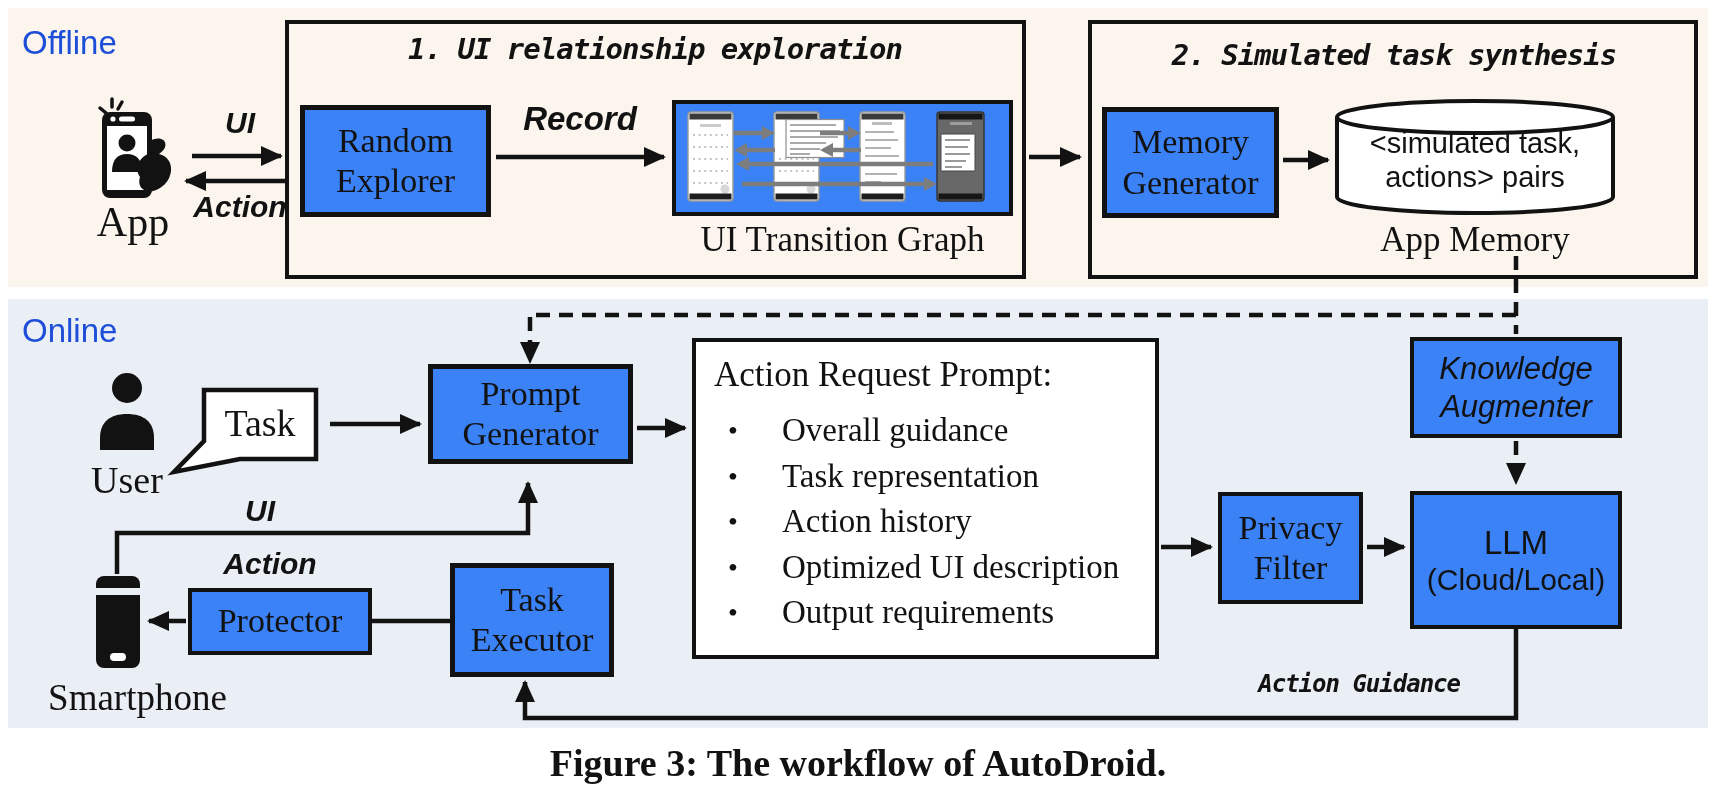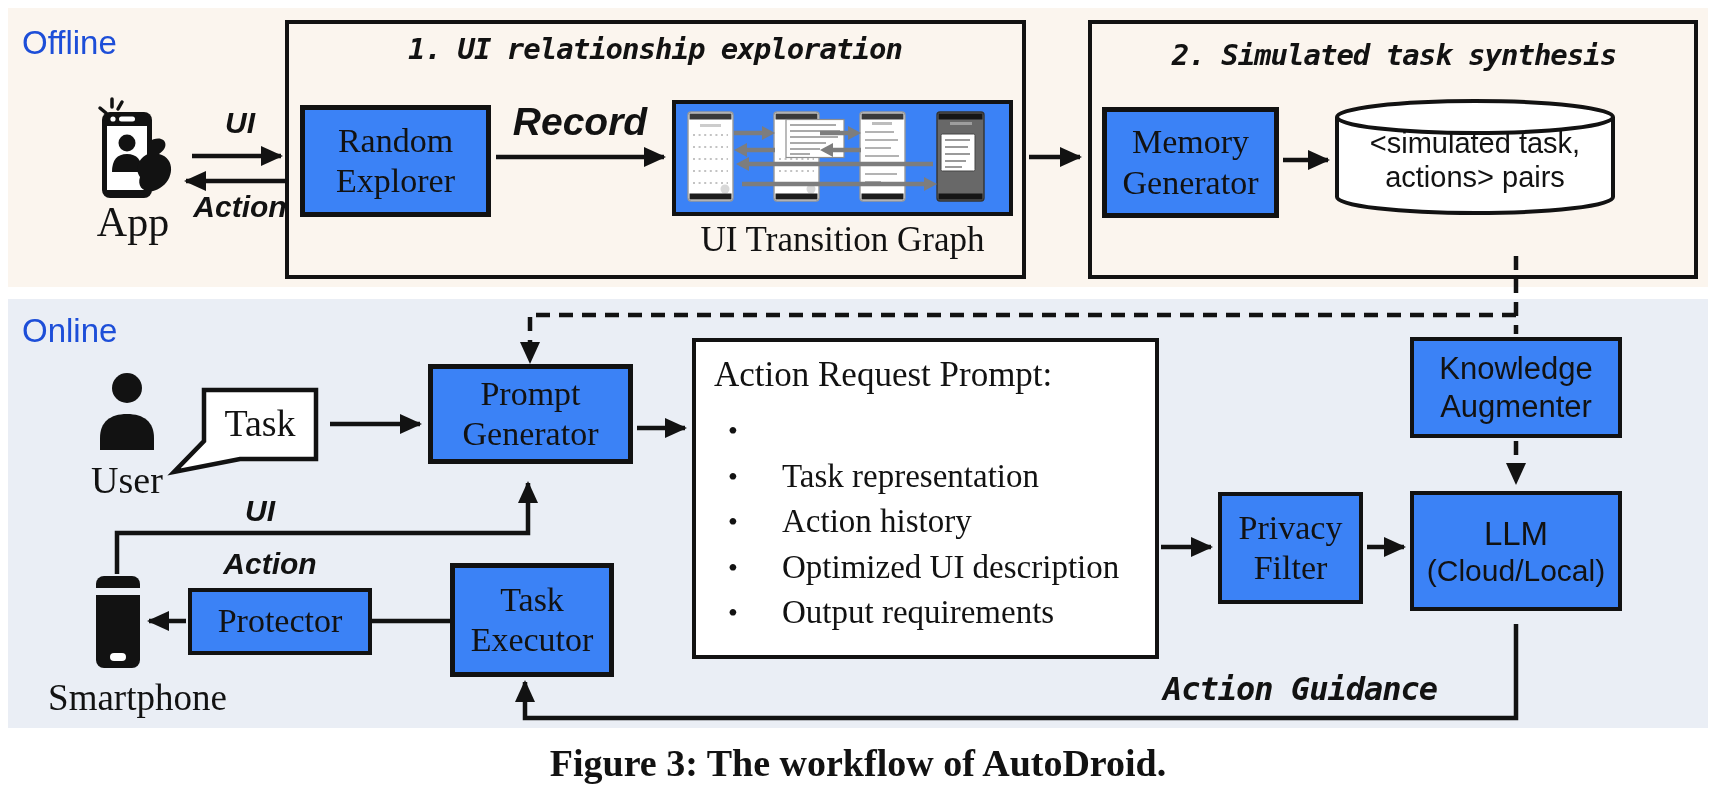--- a/index.html
+++ b/index.html
@@ -15,21 +15,21 @@
 
   .section-label { font-family:"Liberation Sans", sans-serif; font-size:33px; font-weight:500; color:#1d4ed8; }
 
   .box { position:absolute; border:4px solid #121212; display:flex; align-items:center; justify-content:center; text-align:center; }
   .box.white { background:#3b82f6; }
   .big-frame { position:absolute; border:4px solid #121212; background:transparent; }
 
   .serif-box { font-size:34px; line-height:1.18; }
   .mono-title { font-family:"DejaVu Sans Mono", monospace; font-style:italic; font-weight:bold; font-size:29px; letter-spacing:-1px; text-align:center; }
   .ital-label { font-family:"Liberation Sans", sans-serif; font-style:italic; font-weight:600; font-size:30px; text-align:center; }
-  .mono-ital  { font-family:"DejaVu Sans Mono", monospace; font-style:italic; font-weight:bold; font-size:32px; letter-spacing:-1px; text-align:center; }
+  .mono-ital  { font-family:"DejaVu Sans Mono", monospace; font-style:italic; font-weight:bold; font-size:24px; letter-spacing:-1px; text-align:right; }
   .sans-box   { font-family:"Liberation Sans", sans-serif; }
   .caption-label { font-size:35px; text-align:center; }
   .icon-label { font-size:38px; text-align:center; }
 
   #arp-box { position:absolute; left:692px; top:338px; width:467px; height:321px; border:4px solid #121212; background:#fff; padding:12px 10px 0 18px; }
   #arp-title { font-size:35px; line-height:42px; }
   #arp-list { list-style:none; margin-top:12px; }
   #arp-list li { display:flex; font-size:33px; line-height:45.5px; }
   #arp-list .bullet { width:30px; margin-left:14px; margin-right:24px; font-size:28px; }
 
@@ -115,21 +115,21 @@
   <div class="abs ital-label" style="left:195px; top:106px; width:90px;">UI</div>
   <div class="abs ital-label" style="left:178px; top:190px; width:124px;">Action</div>
 
   <div class="big-frame" style="left:285px; top:20px; width:741px; height:259px;"></div>
   <div class="abs mono-title" style="left:305px; top:32px; width:700px;">1. UI relationship exploration</div>
 
   <div class="box white serif-box" style="left:300px; top:105px; width:191px; height:112px; border-width:5px;">
     <span>Random Explorer</span>
   </div>
 
-  <div class="abs ital-label" style="left:500px; top:100px; width:160px; font-size:39px;">Record</div>
+  <div class="abs ital-label" style="left:500px; top:100px; width:160px; font-size:33px;">Record</div>
 
   <div class="box white" style="left:672px; top:100px; width:341px; height:116px; padding:0;">
     <svg width="333" height="108" viewBox="0 0 333 108">
 
       <g>
         <rect x="12" y="8" width="45" height="89" rx="3" fill="#ffffff" stroke="#999999" stroke-width="1.4"></rect>
         <rect x="13.5" y="9.5" width="42" height="6" fill="#3a3a3a"></rect>
         <rect x="24" y="20" width="21" height="3" fill="#cccccc"></rect>
         <g stroke="#c3c3c3" stroke-width="2" stroke-dasharray="2 3.6">
           <path d="M17,31 H52 M17,43 H52 M17,55 H52 M17,67 H52 M17,79 H52"></path>
@@ -189,20 +189,21 @@
   <div class="abs caption-label" style="left:662px; top:220px; width:361px;">UI Transition Graph</div>
 
   <div class="big-frame" style="left:1088px; top:20px; width:610px; height:259px;"></div>
   <div class="abs mono-title" style="left:1108px; top:38px; width:572px;">2. Simulated task synthesis</div>
 
   <div class="box white serif-box" style="left:1102px; top:107px; width:177px; height:111px; border-width:5px;">
     <span>Memory Generator</span>
   </div>
 
   <div class="abs sans-box" style="left:1350px; top:126px; width:250px; font-size:29px; line-height:34px; text-align:center;">&lt;simulated task, actions&gt; pairs</div>
+  <div class="abs caption-label" style="left:1350px; top:220px; width:250px;">App Memory</div>
 
   <div class="abs section-label" style="left:22px; top:312px;">Online</div>
 
   <div class="abs" style="left:96px; top:372px;">
     <svg width="62" height="78" viewBox="0 0 62 78">
       <circle cx="31" cy="16" r="15" fill="#121212"></circle>
       <path d="M4,78 V66 C4,50 14,42 31,42 C48,42 58,50 58,66 V78 Z" fill="#121212"></path>
     </svg>
   </div>
   <div class="abs icon-label" style="left:77px; top:458px; width:100px;">User</div>
@@ -211,20 +212,21 @@
 
   <div class="box white serif-box" style="left:428px; top:364px; width:205px; height:100px; border-width:5px;">
     <span>Prompt Generator</span>
   </div>
 
   <div id="arp-box">
     <div id="arp-title">Action Request Prompt:</div>
     <ul id="arp-list">
       <li>
           <span class="bullet">•</span>
+          <span>Overall guidance</span>
         </li>
       <li>
           <span class="bullet">•</span>
           <span>Task representation</span>
         </li>
       <li>
           <span class="bullet">•</span>
           <span>Action history</span>
         </li>
       <li>
@@ -235,26 +237,26 @@
           <span class="bullet">•</span>
           <span>Output requirements</span>
         </li>
     </ul>
   </div>
 
   <div class="box white serif-box" style="left:1218px; top:492px; width:145px; height:112px;">
     <span>Privacy Filter</span>
   </div>
 
-  <div class="box white sans-box" style="left:1410px; top:491px; width:212px; height:120px; flex-direction:column;">
+  <div class="box white sans-box" style="left:1410px; top:491px; width:212px; height:138px; flex-direction:column;">
     <div id="llm-name">LLM</div>
     <div id="llm-sub">(Cloud/Local)</div>
   </div>
 
-  <div class="box white sans-box" style="left:1410px; top:337px; width:212px; height:101px; font-size:31px; line-height:38px;">
+  <div class="box white sans-box" style="left:1410px; top:337px; width:212px; height:101px; font-size:31px; line-height:38px;font-style:italic;">
     <span>Knowledge Augmenter</span>
   </div>
 
   <div class="box white serif-box" style="left:450px; top:563px; width:164px; height:114px; border-width:5px;">
     <span>Task Executor</span>
   </div>
 
   <div class="box white serif-box" style="left:188px; top:588px; width:184px; height:67px;">
     <span>Protector</span>
   </div>

